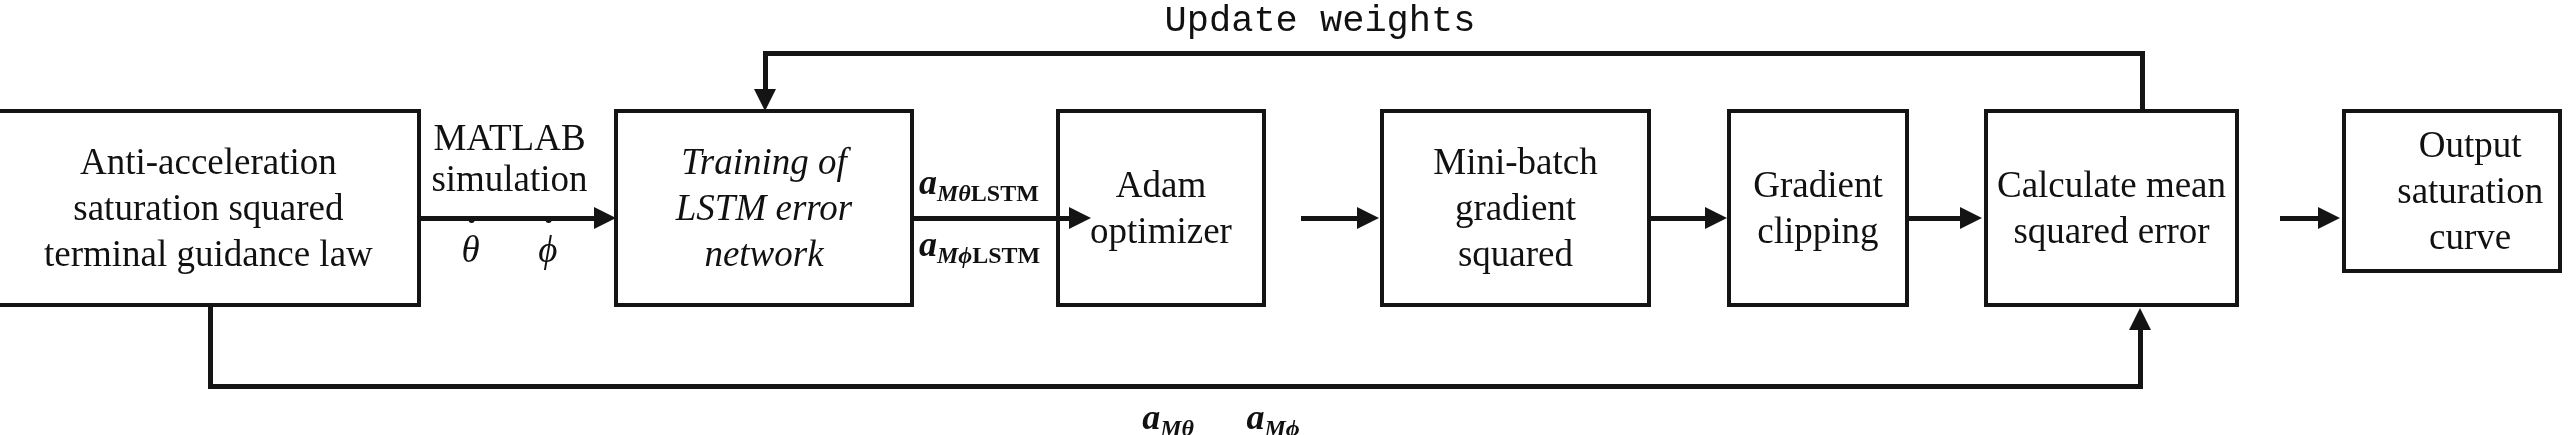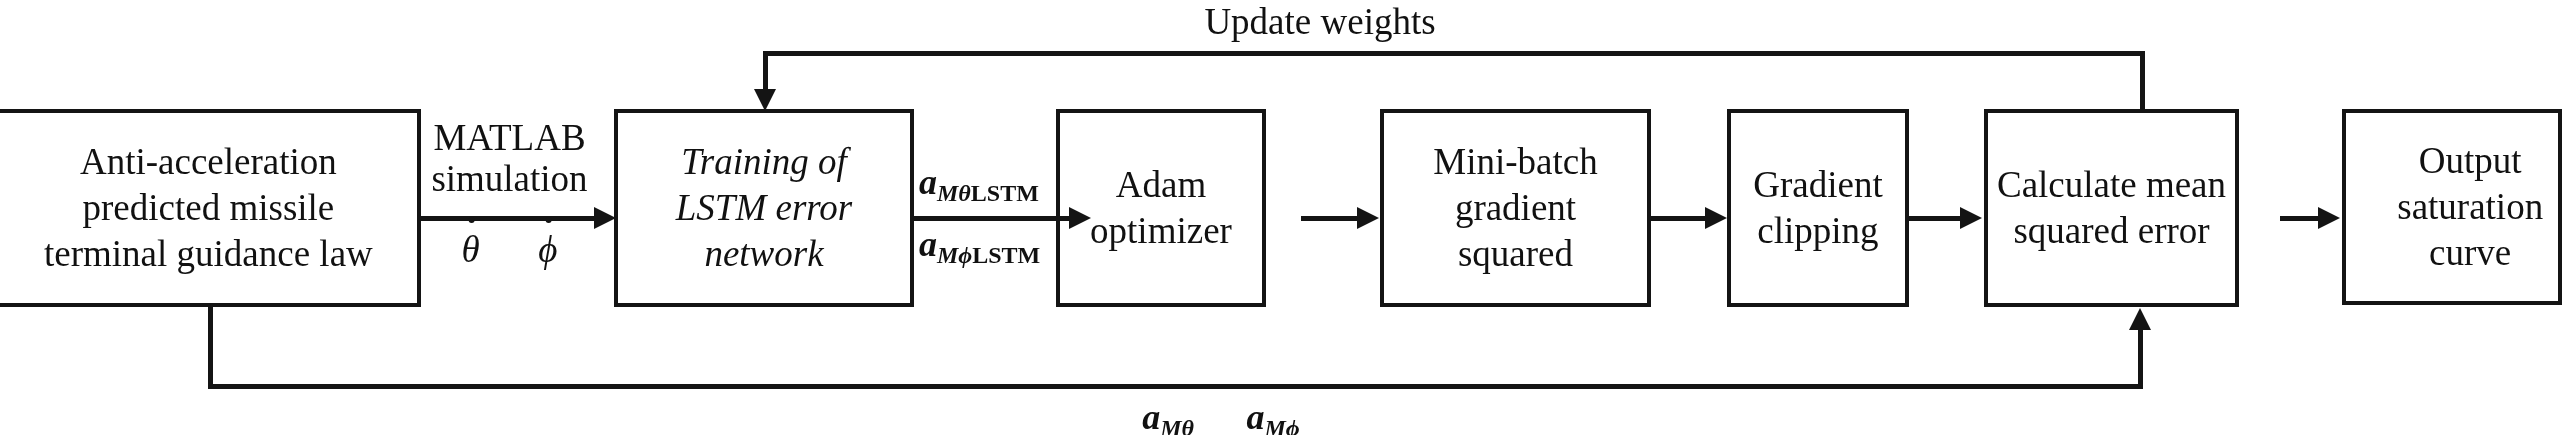--- a/index.html
+++ b/index.html
@@ -58,21 +58,21 @@
   }
 </style>
 </head>
 <body>
 
 <div id="stage">
 
   <div class="box" style="left:-4.6px;top:109px;width:426px;height:198px;">
     <span class="lines">
       <span class="ln">Anti-acceleration</span>
-      <span class="ln">predicted missile</span>
+      <span class="ln">saturation squared</span>
       <span class="ln">terminal guidance law</span>
     </span>
   </div>
 
   <div class="box" style="left:614px;top:109px;width:300px;height:198px;font-style:italic;">
     <span class="lines">
       <span class="ln">Training of</span>
       <span class="ln">LSTM error</span>
       <span class="ln">network</span>
     </span>
@@ -100,21 +100,21 @@
     </span>
   </div>
 
   <div class="box" style="left:1984px;top:109px;width:255px;height:198px;justify-content:center;">
     <span class="lines">
       <span class="ln">Calculate mean</span>
       <span class="ln">squared error</span>
     </span>
   </div>
 
-  <div class="box" style="left:2342px;top:109px;width:220px;height:196px;padding-left:43px;">
+  <div class="box" style="left:2342px;top:109px;width:220px;height:164px;padding-left:43px;">
     <span class="lines">
       <span class="ln">Output</span>
       <span class="ln">saturation</span>
       <span class="ln">curve</span>
     </span>
   </div>
 
   <div class="hline" style="left:421px;top:216px;width:177px;"></div>
   <div class="arrow-right" style="left:594px;top:207px;"></div>
 
@@ -161,21 +161,21 @@
   </div>
 
   <div class="lbl" style="left:919px;top:160px;width:158px;text-align:left;">
     <span class="math"><span>a</span><span class="sub">Mθ</span><span class="subup">LSTM</span></span>
   </div>
 
   <div class="lbl" style="left:919px;top:222px;width:158px;text-align:left;">
     <span class="math"><span>a</span><span class="sub">Mϕ</span><span class="subup">LSTM</span></span>
   </div>
 
-  <div class="lbl" style="left:1056px;top:0px;width:528px;">
+  <div class="lbl" style="left:1056px;top:0px;width:528px;font-family:Liberation Mono, monospace;">
     <span>Update weights</span>
   </div>
 
   <div class="lbl" style="left:1023px;top:395px;width:396px;text-align:center;">
     <span class="math"><span>a</span><span class="sub">Mθ</span></span>
     <span style="display:inline-block;width:34px;"></span>
     <span class="math"><span>a</span><span class="sub">Mϕ</span></span>
   </div>
 
 </div>

